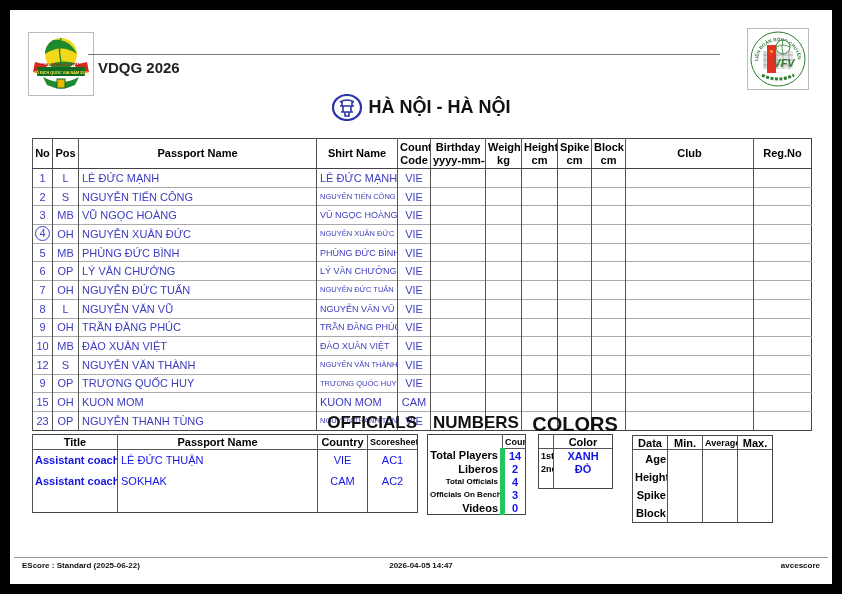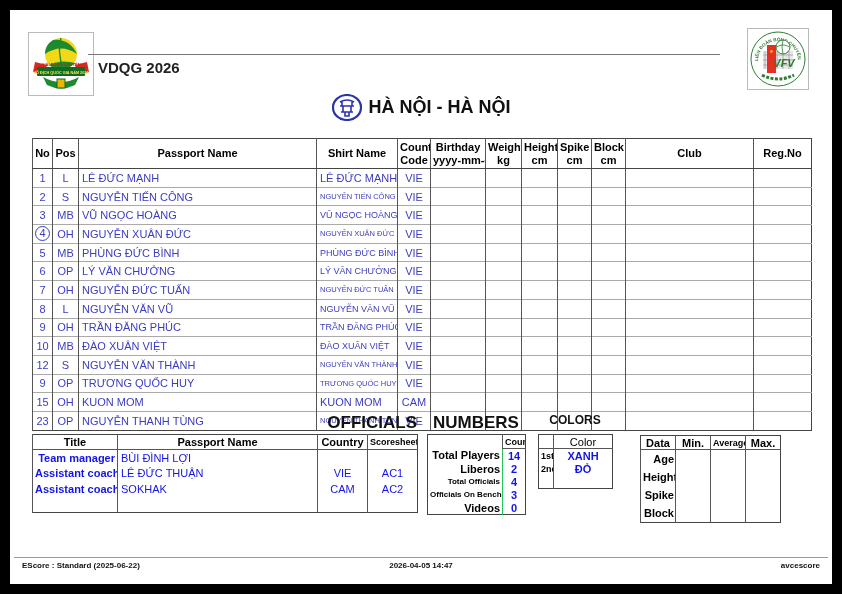--- a/index.html
+++ b/index.html
@@ -41,31 +41,31 @@
   #officials-table td.ttl{text-align:right;font-weight:bold;padding-right:2px;}
   #officials-table td.nm{text-align:left;padding-left:3px;}
   #officials-table td.cc{text-align:center;}
 
   
   #numbers-table{left:417px;top:424px;width:98px;height:78px;border:1.2px solid #444;}
   #numbers-table th{font-size:9px;font-weight:bold;color:#000;border-left:1px solid #555;border-bottom:1px solid #555;height:13px;}
   #numbers-table td{height:13px;margin-left:24px;}
   #numbers-table td.lbl{font-size:11px;font-weight:bold;color:#000;text-align:right;padding-right:2px;}
   #numbers-table td.lbl.small{font-size:8px;}
-  #numbers-table td.val{font-size:11px;font-weight:bold;color:#1414e6;text-align:center;border-left:1px solid #22c55e;}
+  #numbers-table td.val{font-size:11px;font-weight:bold;color:#1414e6;text-align:center;border-left:5px solid #22c55e;}
 
   
   #colors-table{left:528px;top:424px;width:74px;height:49px;border:1.2px solid #444;}
-  #colors-table th{font-size:11px;font-weight:normal;color:#000;border-left:1px solid #555;border-bottom:1px solid #555;height:13px;}
+  #colors-table th{font-size:11px;font-weight:bold;color:#000;border-left:1px solid #555;border-bottom:1px solid #555;height:13px;}
   #colors-table td{height:13px;}
   #colors-table td.rank{font-size:9px;font-weight:bold;color:#000;text-align:left;}
   #colors-table td.cval{font-size:11px;font-weight:bold;color:#1414e6;text-align:center;border-left:1px solid #555;}
 
   
-  #stats-table{left:622px;top:425px;width:140px;height:85px;border:1.2px solid #444;margin-left:8px;}
+  #stats-table{left:622px;top:425px;width:140px;height:85px;border:1.2px solid #444;}
   #stats-table th{font-size:11px;font-weight:bold;color:#000;border-left:1px solid #555;border-bottom:1px solid #555;height:13px;}
   #stats-table th.small{font-size:9px;}
   #stats-table td{height:18px;border-left:1px solid #555;}
   #stats-table td.lbl{font-size:11px;font-weight:bold;color:#000;text-align:right;padding-right:1px;}
 
   
   #footer-rule{left:4px;top:547px;width:814px;height:0;border-top:1px solid #999;}
   .foot{top:551px;font-size:8px;font-weight:bold;color:#111;}
   #foot-left{left:12px;}
   #foot-center{left:0;width:822px;text-align:center;}
@@ -366,45 +366,39 @@
           <td></td>
           <td></td>
           <td></td>
           <td></td>
         </tr>
       </tbody>
   </table>
 
   <div class="abs sec-title" style="left:22px;width:385px;text-align:right;">OFFICIALS</div>
   <div class="abs sec-title" style="left:417px;width:98px;">NUMBERS</div>
-  <div class="abs sec-title" style="left:522px;width:86px;font-size:12px;">COLORS</div>
+  <div class="abs sec-title" style="left:522px;width:86px;font-size:20px;">COLORS</div>
 
   <table class="abs" id="officials-table">
     <colgroup>
         <col style="width:85px">
         <col style="width:200px">
         <col style="width:50px">
         <col style="width:50px">
       </colgroup>
     <thead>
       <tr>
         <th>Title</th>
         <th>Passport Name</th>
         <th>Country</th>
         <th class="small">Scoresheet</th>
       </tr>
     </thead>
     <tbody id="officials-body">
         <tr>
-          <td class="ttl">Team manager</td>
-          <td class="nm">BÙI ĐÌNH LỢI</td>
-          <td class="cc"></td>
-          <td class="cc"></td>
-        </tr>
-        <tr>
           <td class="ttl">Assistant coach</td>
           <td class="nm">LÊ ĐỨC THUẬN</td>
           <td class="cc">VIE</td>
           <td class="cc">AC1</td>
         </tr>
         <tr>
           <td class="ttl">Assistant coach2</td>
           <td class="nm">SOKHAK</td>
           <td class="cc">CAM</td>
           <td class="cc">AC2</td>

